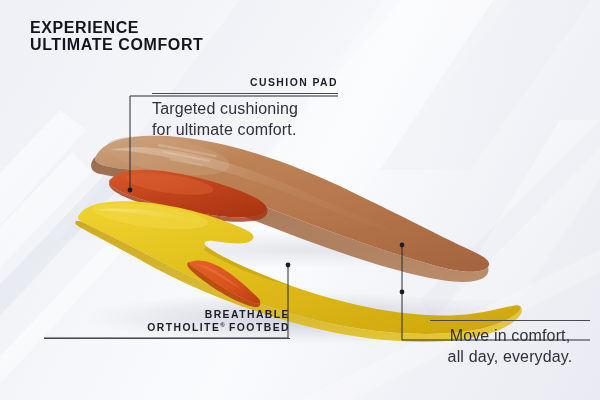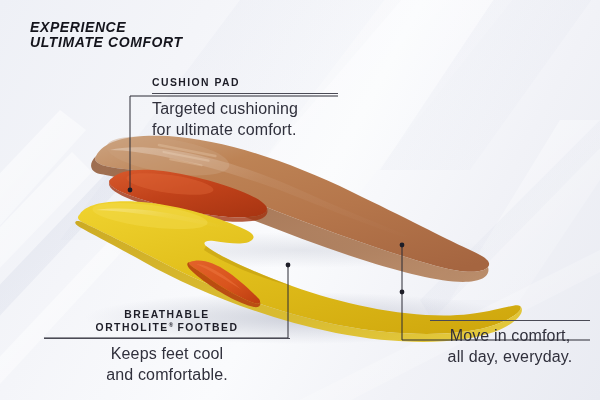--- a/index.html
+++ b/index.html
@@ -27,28 +27,27 @@
     position: absolute;
     inset: 0;
     pointer-events: none;
   }
 
   
   .title {
     position: absolute;
     left: 30px;
     top: 20px;
-    font-size: 14px;
+    font-size: 16px;
     font-weight: bold;
     line-height: 1.06;
     letter-spacing: 0.6px;
     color: #14141c;
     text-transform: uppercase;
     white-space: pre-line;
-    font-style: italic;
   }
 
   
   .artwork {
     position: absolute;
     left: 0;
     top: 0;
     width: 600px;
     height: 400px;
   }
@@ -78,23 +77,23 @@
   }
   .callout .body {
     font-size: 16px;
     color: #30303c;
     line-height: 1.3;
     letter-spacing: 0.15px;
     white-space: pre-line;
   }
 
   #callout-cushion-pad      { left: 152px; top: 76px;  width: 186px; text-align: left; }
-  #callout-cushion-pad .head{ text-align: left; }
-
-  #callout-ortholite        { left: 44px;  top: 308px; width: 246px; text-align: center; }
+  #callout-cushion-pad .head{ text-align: right; }
+
+  #callout-ortholite        { left: 44px;  top: 308px; width: 246px; text-align: right; }
 
   #callout-underfoot        { left: 430px; top: 316px; width: 160px; text-align: center; }
   #callout-underfoot .body  { text-align: center; }
 
   
   .leaders {
     position: absolute;
     inset: 0;
     pointer-events: none;
   }
@@ -297,22 +296,20 @@
   <div class="callout" id="callout-cushion-pad">
     <div class="head">CUSHION PAD</div>
     <div class="rule"></div>
     <div class="body">Targeted cushioning
 for ultimate comfort.</div>
   </div>
 
   <div class="callout" id="callout-ortholite">
     <div class="head"><span>BREATHABLE</span><br><span>ORTHOLITE</span><sup>®</sup><span> FOOTBED</span></div>
     <div class="rule"></div>
-    <div class="body">Keeps feet cool
-and comfortable.</div>
   </div>
 
   <div class="callout" id="callout-underfoot">
     <div class="rule"></div>
     <div class="body">Move in comfort,
 all day, everyday.</div>
   </div>
 
 </div>
 

